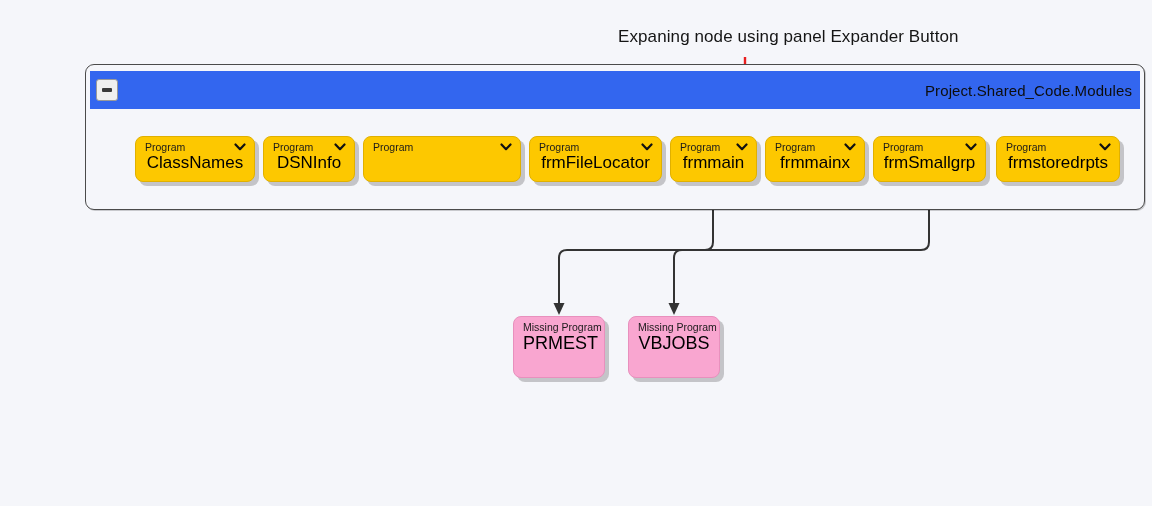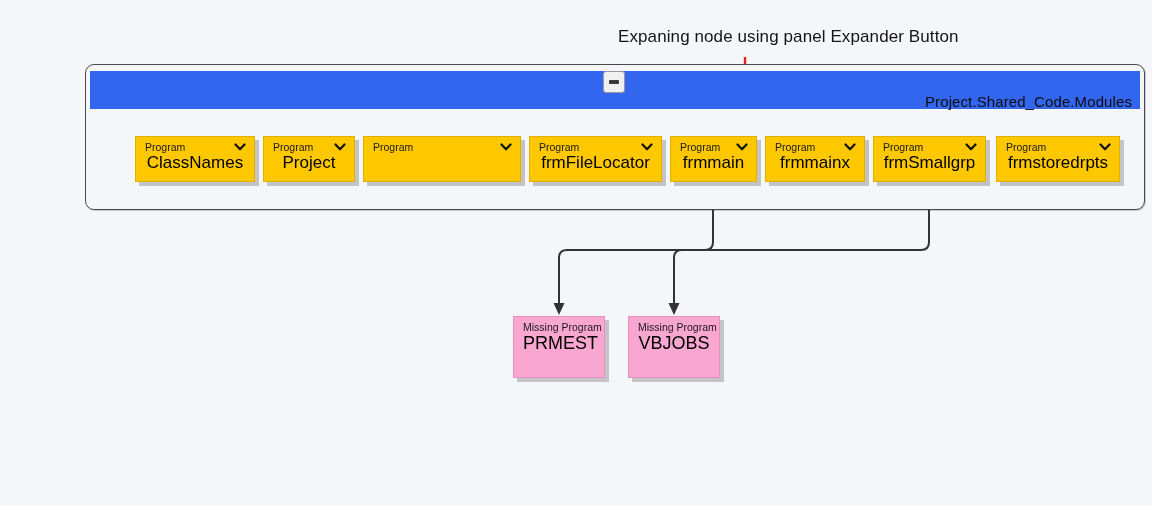--- a/index.html
+++ b/index.html
@@ -51,21 +51,20 @@
     position: absolute;
     left: 4px;
     top: 6px;
     width: 1050px;
     height: 38px;
     background: #3366ef;
     display: flex;
     align-items: center;
     box-sizing: border-box;
     padding: 0 8px 0 6px;
-    flex-direction: column;
   }
 
   .expander-button {
     width: 20px;
     height: 20px;
     background: #f0f0f0;
     border: 1px solid #9a9a9a;
     border-radius: 3px;
     display: flex;
     align-items: center;
@@ -86,21 +85,21 @@
     color: #0d0d0d;
     font-size: 15px;
     white-space: nowrap;
     letter-spacing: 0.1px;
   }
 
   
   .node {
     position: absolute;
     box-sizing: border-box;
-    border-radius: 0;
+    border-radius: 8px;
     padding: 4px 9px 5px 9px;
     box-shadow: 4px 4px 0 rgba(0,0,0,0.20);
     overflow: hidden;
   }
   .node.program {
     background: #fdc800;
     border: 1px solid #e0b000;
     height: 46px;
   }
   .node.missing {
@@ -188,21 +187,21 @@
         <div class="node-type">Program</div>
         <div class="node-name">ClassNames</div>
         <div class="chevron">
           <svg viewBox="0 0 12 12" width="12" height="12">
             <path d="M1.5 3.5 L6 8.2 L10.5 3.5" stroke="#111" stroke-width="2.2" fill="none" stroke-linecap="round" stroke-linejoin="round"></path>
           </svg>
         </div>
       </div>
       <div class="node program" style="left: 263px; top: 136px; width: 92px;">
         <div class="node-type">Program</div>
-        <div class="node-name">Project</div>
+        <div class="node-name">DSNInfo</div>
         <div class="chevron">
           <svg viewBox="0 0 12 12" width="12" height="12">
             <path d="M1.5 3.5 L6 8.2 L10.5 3.5" stroke="#111" stroke-width="2.2" fill="none" stroke-linecap="round" stroke-linejoin="round"></path>
           </svg>
         </div>
       </div>
       <div class="node program" style="left: 363px; top: 136px; width: 158px;">
         <div class="node-type">Program</div>
         <div class="chevron">
           <svg viewBox="0 0 12 12" width="12" height="12">

